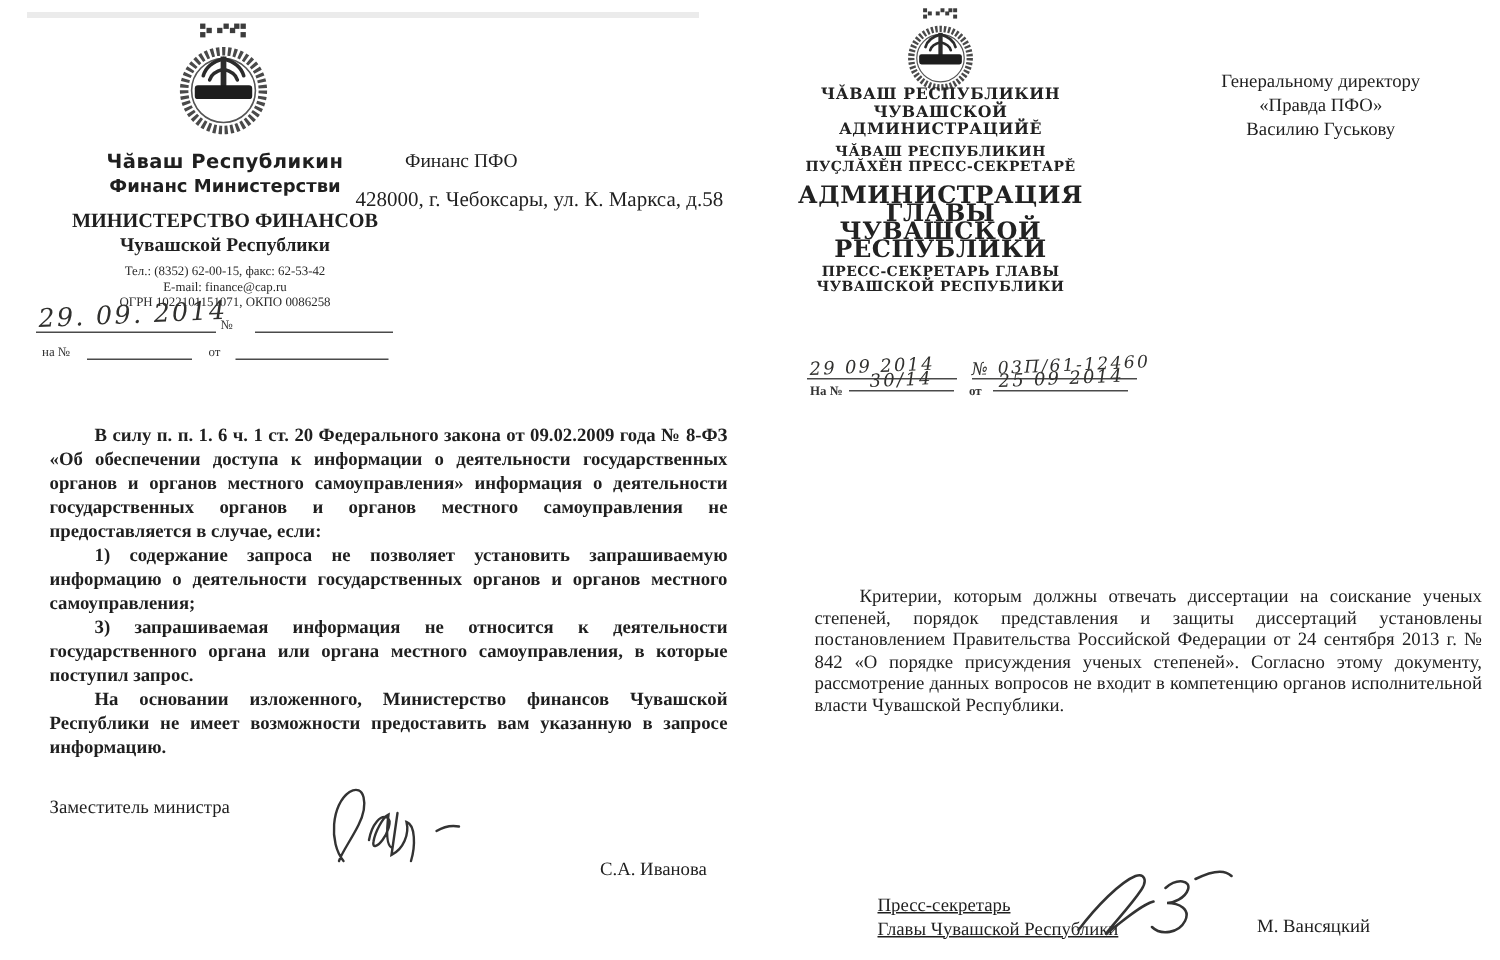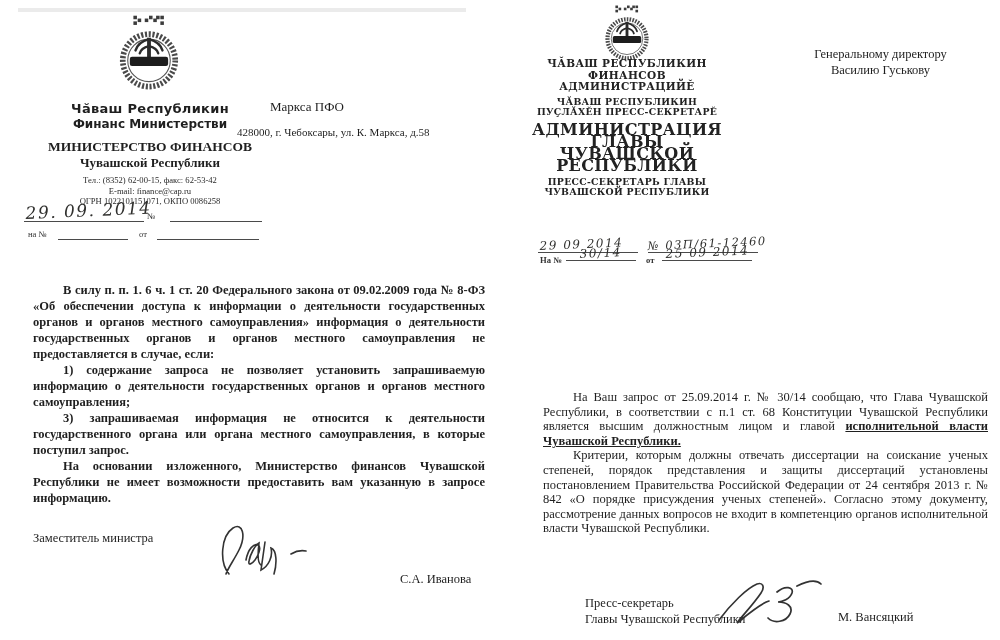--- a/index.html
+++ b/index.html
@@ -11,21 +11,21 @@
   .dejsans{font-family:"DejaVu Sans",sans-serif;}
   .center{text-align:center;}
   .scan-edge{background:#ebebeb;}
   
   .l-hdr1{font-size:13px;font-weight:bold;letter-spacing:.3px;}
   .l-hdr2{font-size:12px;font-weight:bold;margin-top:1px;}
   .l-org1{font-size:13.5px;font-weight:bold;margin-top:8px;}
   .l-org2{font-size:13px;font-weight:bold;}
   .l-contact{font-size:8.6px;line-height:10.6px;margin-top:4px;color:#2a2a2a;}
   .l-recipient{font-size:13px;}
-  .l-recaddr{font-size:11px;}
+  .l-recaddr{font-size:14px;}
   
   .hw{font-family:"DejaVu Serif",serif;font-style:italic;color:#30302e;
       transform:rotate(-2.5deg);transform-origin:left bottom;letter-spacing:1.5px;white-space:nowrap;}
   .rule{border-bottom:1.3px solid #4a4a4a;}
   .ref-label{font-size:8.6px;color:#333;}
   
   .body-text{font-size:12.5px;line-height:16px;text-align:justify;}
   .body-text p{margin:0;text-indent:30px;}
   .rbody{font-size:12.5px;line-height:14.6px;text-align:justify;}
   .rbody p{margin:0;text-indent:30px;}
@@ -76,21 +76,21 @@
       <div class="l-hdr2 dejsans">Финанс Министерстви</div>
       <div class="l-org1 sans">МИНИСТЕРСТВО ФИНАНСОВ</div>
       <div class="l-org2 sans">Чувашской Республики</div>
       <div class="l-contact sans">
         <div>Тел.: (8352) 62-00-15, факс: 62-53-42</div>
         <div>E-mail: finance@cap.ru</div>
         <div>ОГРН 1022101151071, ОКПО 0086258</div>
       </div>
     </div>
 
-    <div class="abs l-recipient" style="left:270px;top:99px;">Маркса ПФО</div>
+    <div class="abs l-recipient" style="left:270px;top:99px;">Финанс ПФО</div>
     <div class="abs l-recaddr" style="left:237px;top:126px;">428000, г. Чебоксары, ул. К. Маркса, д.58</div>
 
     <div class="abs rule" style="left:24px;top:197px;width:120px;height:24px;">
       <div class="hw" style="font-size:17px;position:absolute;left:2px;bottom:-2px;">29. 09. 2014</div>
     </div>
     <div class="abs ref-label sans" style="left:147px;top:211px;">№</div>
     <div class="abs rule" style="left:170px;top:197px;width:92px;height:24px;"></div>
     <div class="abs ref-label sans" style="left:28px;top:229px;">на №</div>
     <div class="abs rule" style="left:58px;top:227px;width:70px;height:12px;"></div>
     <div class="abs ref-label sans" style="left:139px;top:229px;">от</div>
@@ -130,26 +130,27 @@
         <circle cx="50" cy="64" r="37" fill="none" stroke="#4a4a4a" stroke-width="8" stroke-dasharray="3 2.4"></circle>
         <circle cx="50" cy="64" r="30" fill="#ffffff" stroke="#555" stroke-width="1.5"></circle>
         <path d="M50 34 c-11 3 -17 9 -19 16 M50 34 c11 3 17 9 19 16 M50 44 c-8 2 -12 6 -13 10 M50 44 c8 2 12 6 13 10" fill="none" stroke="#2b2b2b" stroke-width="3.4" stroke-linecap="round"></path>
         <rect x="47.3" y="32" width="5.4" height="30" fill="#2b2b2b"></rect>
         <rect x="23" y="59" width="54" height="13" rx="3" fill="#1d1d1d"></rect>
       </svg>
     </div>
 
     <div class="abs center r-recipient" style="left:288px;top:46px;width:185px;">
       <div>Генеральному директору</div>
+      <div>«Правда ПФО»</div>
       <div>Василию Гуськову</div>
     </div>
 
     <div class="abs center dejser" style="left:27px;top:58px;width:200px;">
       <div class="r-h r-h1">ЧӐВАШ РЕСПУБЛИКИН</div>
-      <div class="r-h r-h1">ФИНАНСОВ</div>
+      <div class="r-h r-h1">ЧУВАШСКОЙ</div>
       <div class="r-h r-h1">АДМИНИСТРАЦИЙӖ</div>
       <div class="gap4"></div>
       <div class="r-h r-h2">ЧӐВАШ РЕСПУБЛИКИН</div>
       <div class="r-h r-h2">ПУҪЛӐХӖН ПРЕСС-СЕКРЕТАРӖ</div>
       <div class="gap6"></div>
       <div class="r-h r-h3">АДМИНИСТРАЦИЯ</div>
       <div class="r-h r-h3">ГЛАВЫ</div>
       <div class="r-h r-h3">ЧУВАШСКОЙ РЕСПУБЛИКИ</div>
       <div class="gap5"></div>
       <div class="r-h r-h2">ПРЕСС-СЕКРЕТАРЬ ГЛАВЫ</div>
@@ -166,25 +167,24 @@
     <div class="abs ref-label" style="left:40px;top:255px;font-family:'Liberation Serif',serif;font-weight:bold;">На №</div>
     <div class="abs rule" style="left:66px;top:244px;width:70px;height:16px;">
       <div class="hw" style="font-size:12px;position:absolute;left:14px;bottom:-1px;">30/14</div>
     </div>
     <div class="abs ref-label" style="left:146px;top:255px;font-family:'Liberation Serif',serif;font-weight:bold;">от</div>
     <div class="abs rule" style="left:162px;top:244px;width:90px;height:16px;">
       <div class="hw" style="font-size:12px;position:absolute;left:4px;bottom:-1px;">25 09 2014</div>
     </div>
 
     <div class="abs rbody" style="left:43px;top:390px;width:445px;">
-      <p><span>На Ваш запрос от 25.09.2014 г. № 30/14 сообщаю, что Глава Чувашской Республики, в соответствии с п.1 ст. 68 Конституции Чувашской Республики является высшим должностным лицом и главой </span><span class="bu">исполнительной власти Чувашской Республики.</span></p>
       <p>Критерии, которым должны отвечать диссертации на соискание ученых степеней, порядок представления и защиты диссертаций установлены постановлением Правительства Российской Федерации от 24 сентября 2013 г. № 842 «О порядке присуждения ученых степеней». Согласно этому документу, рассмотрение данных вопросов не входит в компетенцию органов исполнительной власти Чувашской Республики.</p>
     </div>
 
-    <div class="abs sig-line" style="left:85px;top:596px;line-height:15.5px;">
+    <div class="abs sig-line" style="left:85px;top:596px;line-height:15.5px;text-decoration:underline;">
       <div>Пресс-секретарь</div>
       <div>Главы Чувашской Республики</div>
     </div>
     <div class="abs" style="left:213px;top:578px;width:118px;height:52px;">
       <svg viewBox="0 0 118 52" width="118" height="52">
         <path d="M6 42 C18 26 34 10 44 6 c6 -2 8 3 4 9 c-8 12 -20 24 -24 30 c10 -8 24 -20 32 -22 M64 14 c8 -7 17 -5 15 1 c-2 6 -10 9 -14 9 c8 0 16 4 12 12 c-4 8 -16 10 -22 4 M84 8 C96 2 104 2 108 6" fill="none" stroke="#333" stroke-width="1.7" stroke-linecap="round"></path>
       </svg>
     </div>
     <div class="abs sig-line" style="left:338px;top:610px;">М. Вансяцкий</div>
   </div>

